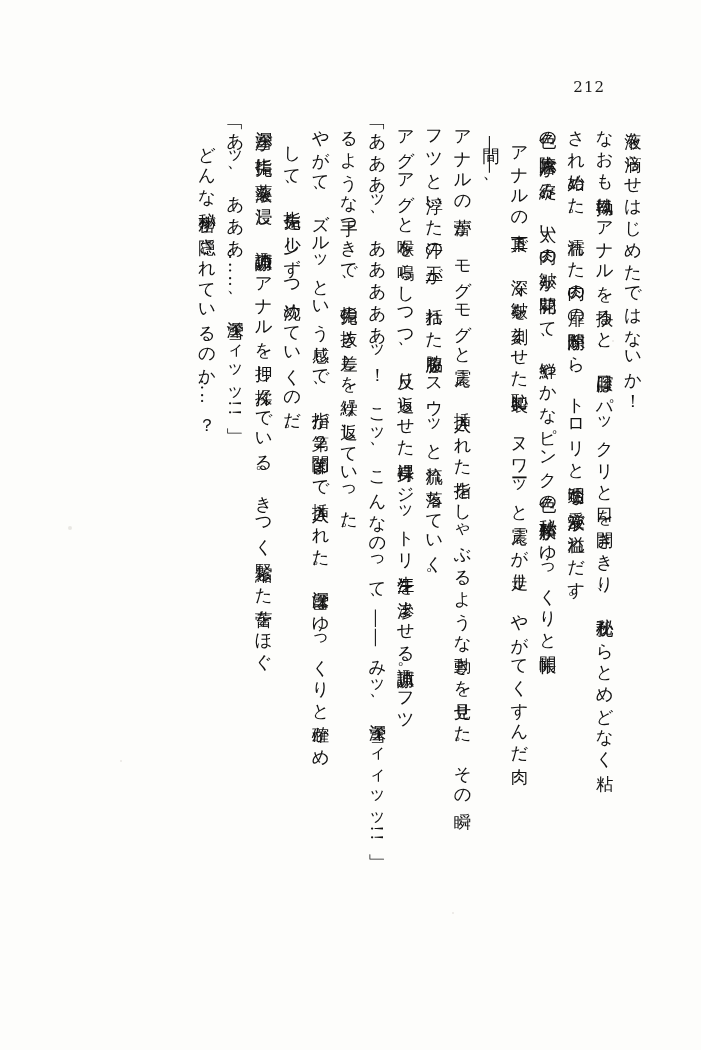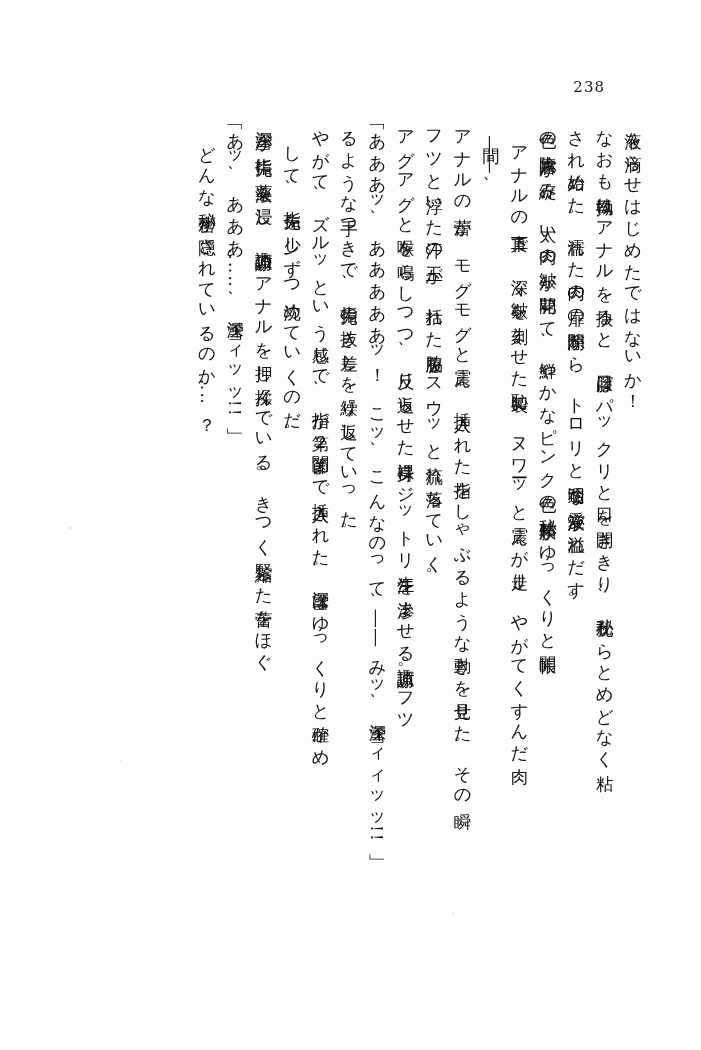--- a/index.html
+++ b/index.html
@@ -59,21 +59,21 @@
     font-weight: 500;
   }
   
   .indent-1 { padding-top: 16px; }
 </style>
 </head>
 <body>
 
 <div class="page">
 
-  <div class="page-number">238</div>
+  <div class="page-number">212</div>
 
   <div class="text-block">
     <div class="vline indent-1">どんな秘密が隠されているのか‥‥？</div>
     <div class="vline">「あッ、あああ‥‥‥、深雪ィィッッ!!」</div>
     <div class="vline">深雪が指先に薬液を浸し、諏訪原のアナルを押し揉んでいる。きつく緊縮した蕾をほぐ</div>
     <div class="vline indent-1">して、指先を少しずつ沈めていくのだ。</div>
     <div class="vline">やがて、ズルッという感じで、指が第２関節まで挿入された。深雪はゆっくりと確かめ</div>
     <div class="vline">るような手つきで、指先の抜き差しを繰り返していった。</div>
     <div class="vline">「あああッ、あああああッ！　こッ、こんなのって、――みッ、深雪ィィィッッ!!」</div>
     <div class="vline">アグアグと喉を鳴らしつつ、反り返らせた裸身にジットリ生汗を滲ませる諏訪原。フツ</div>

